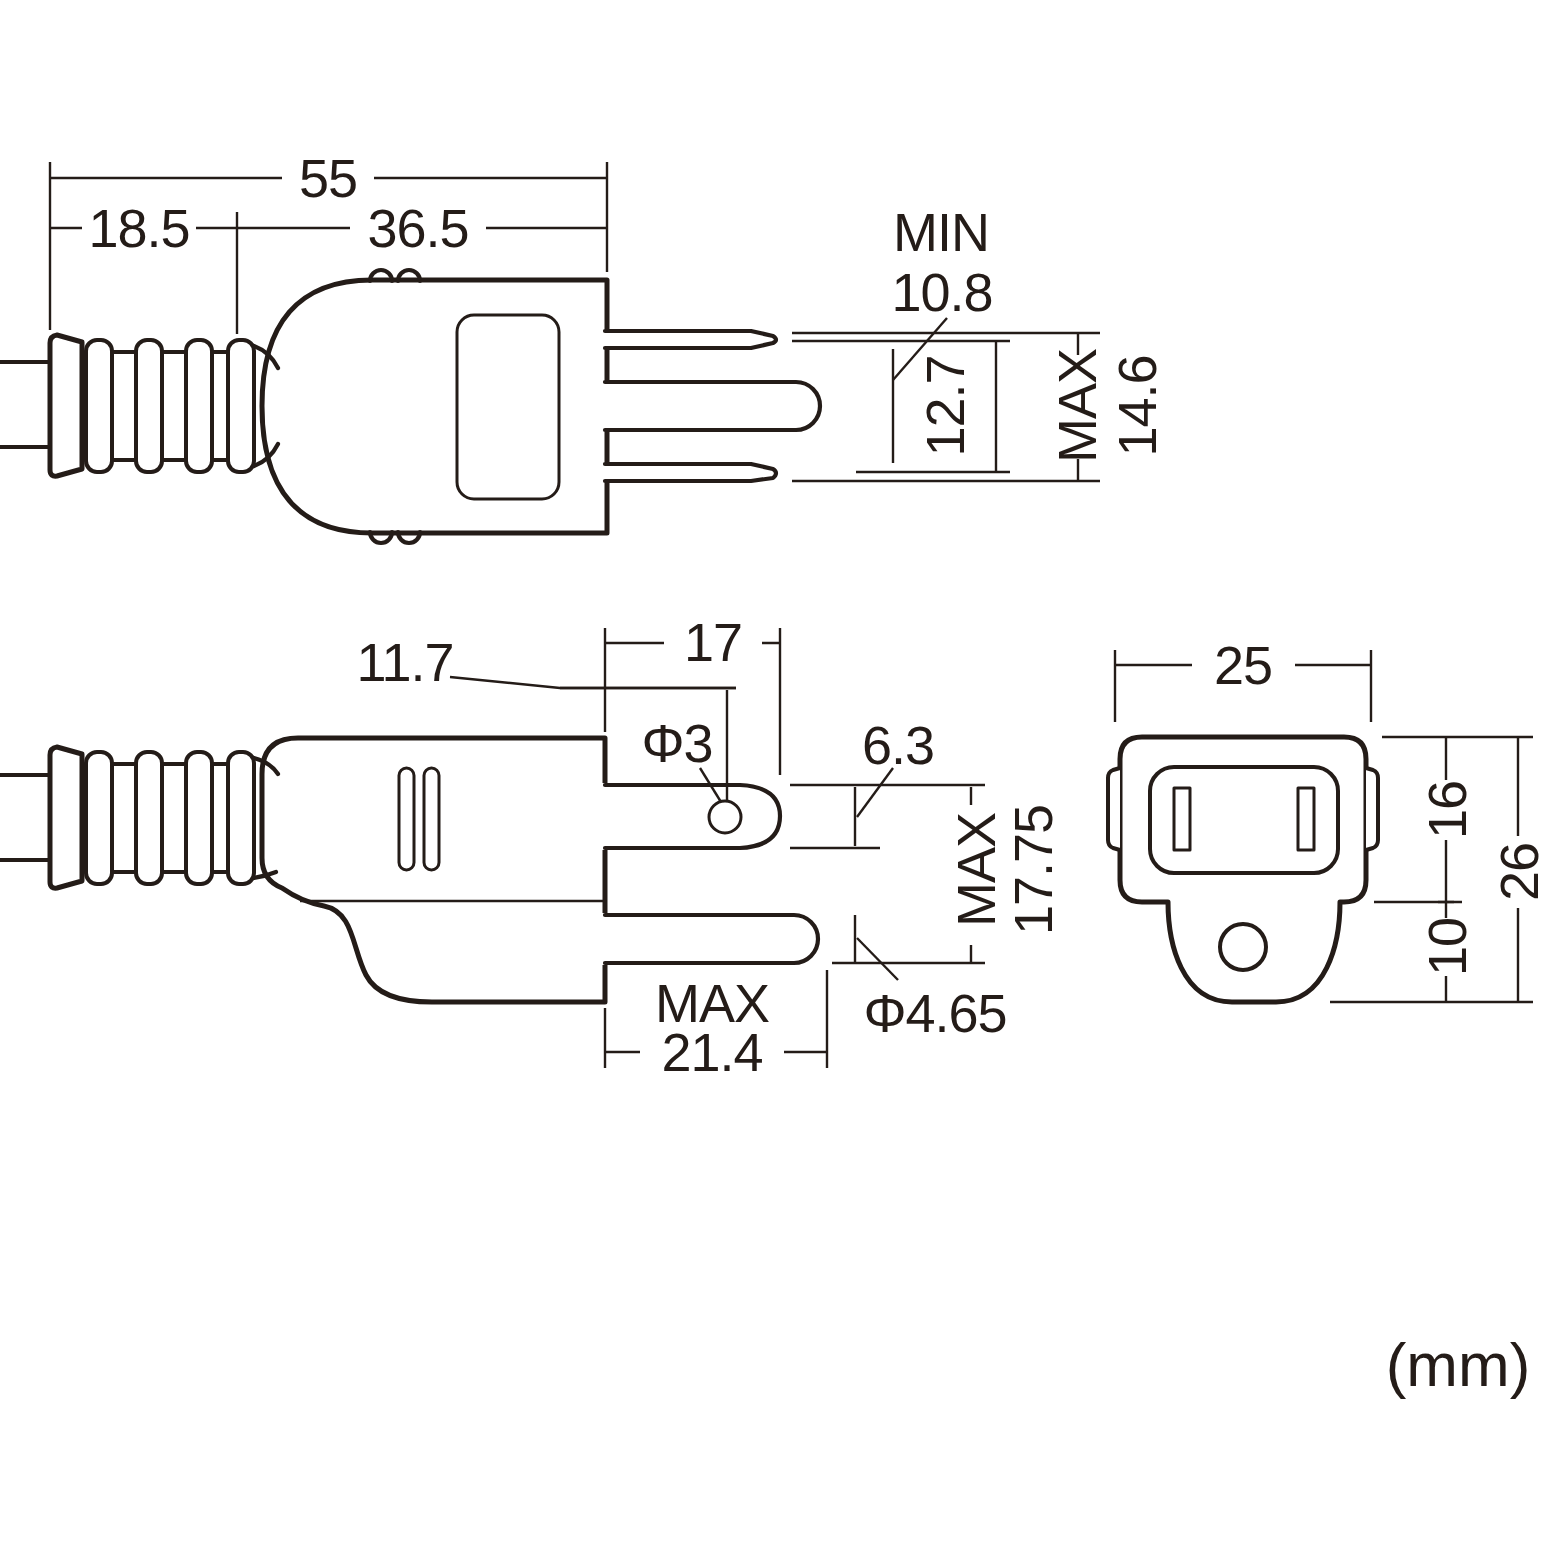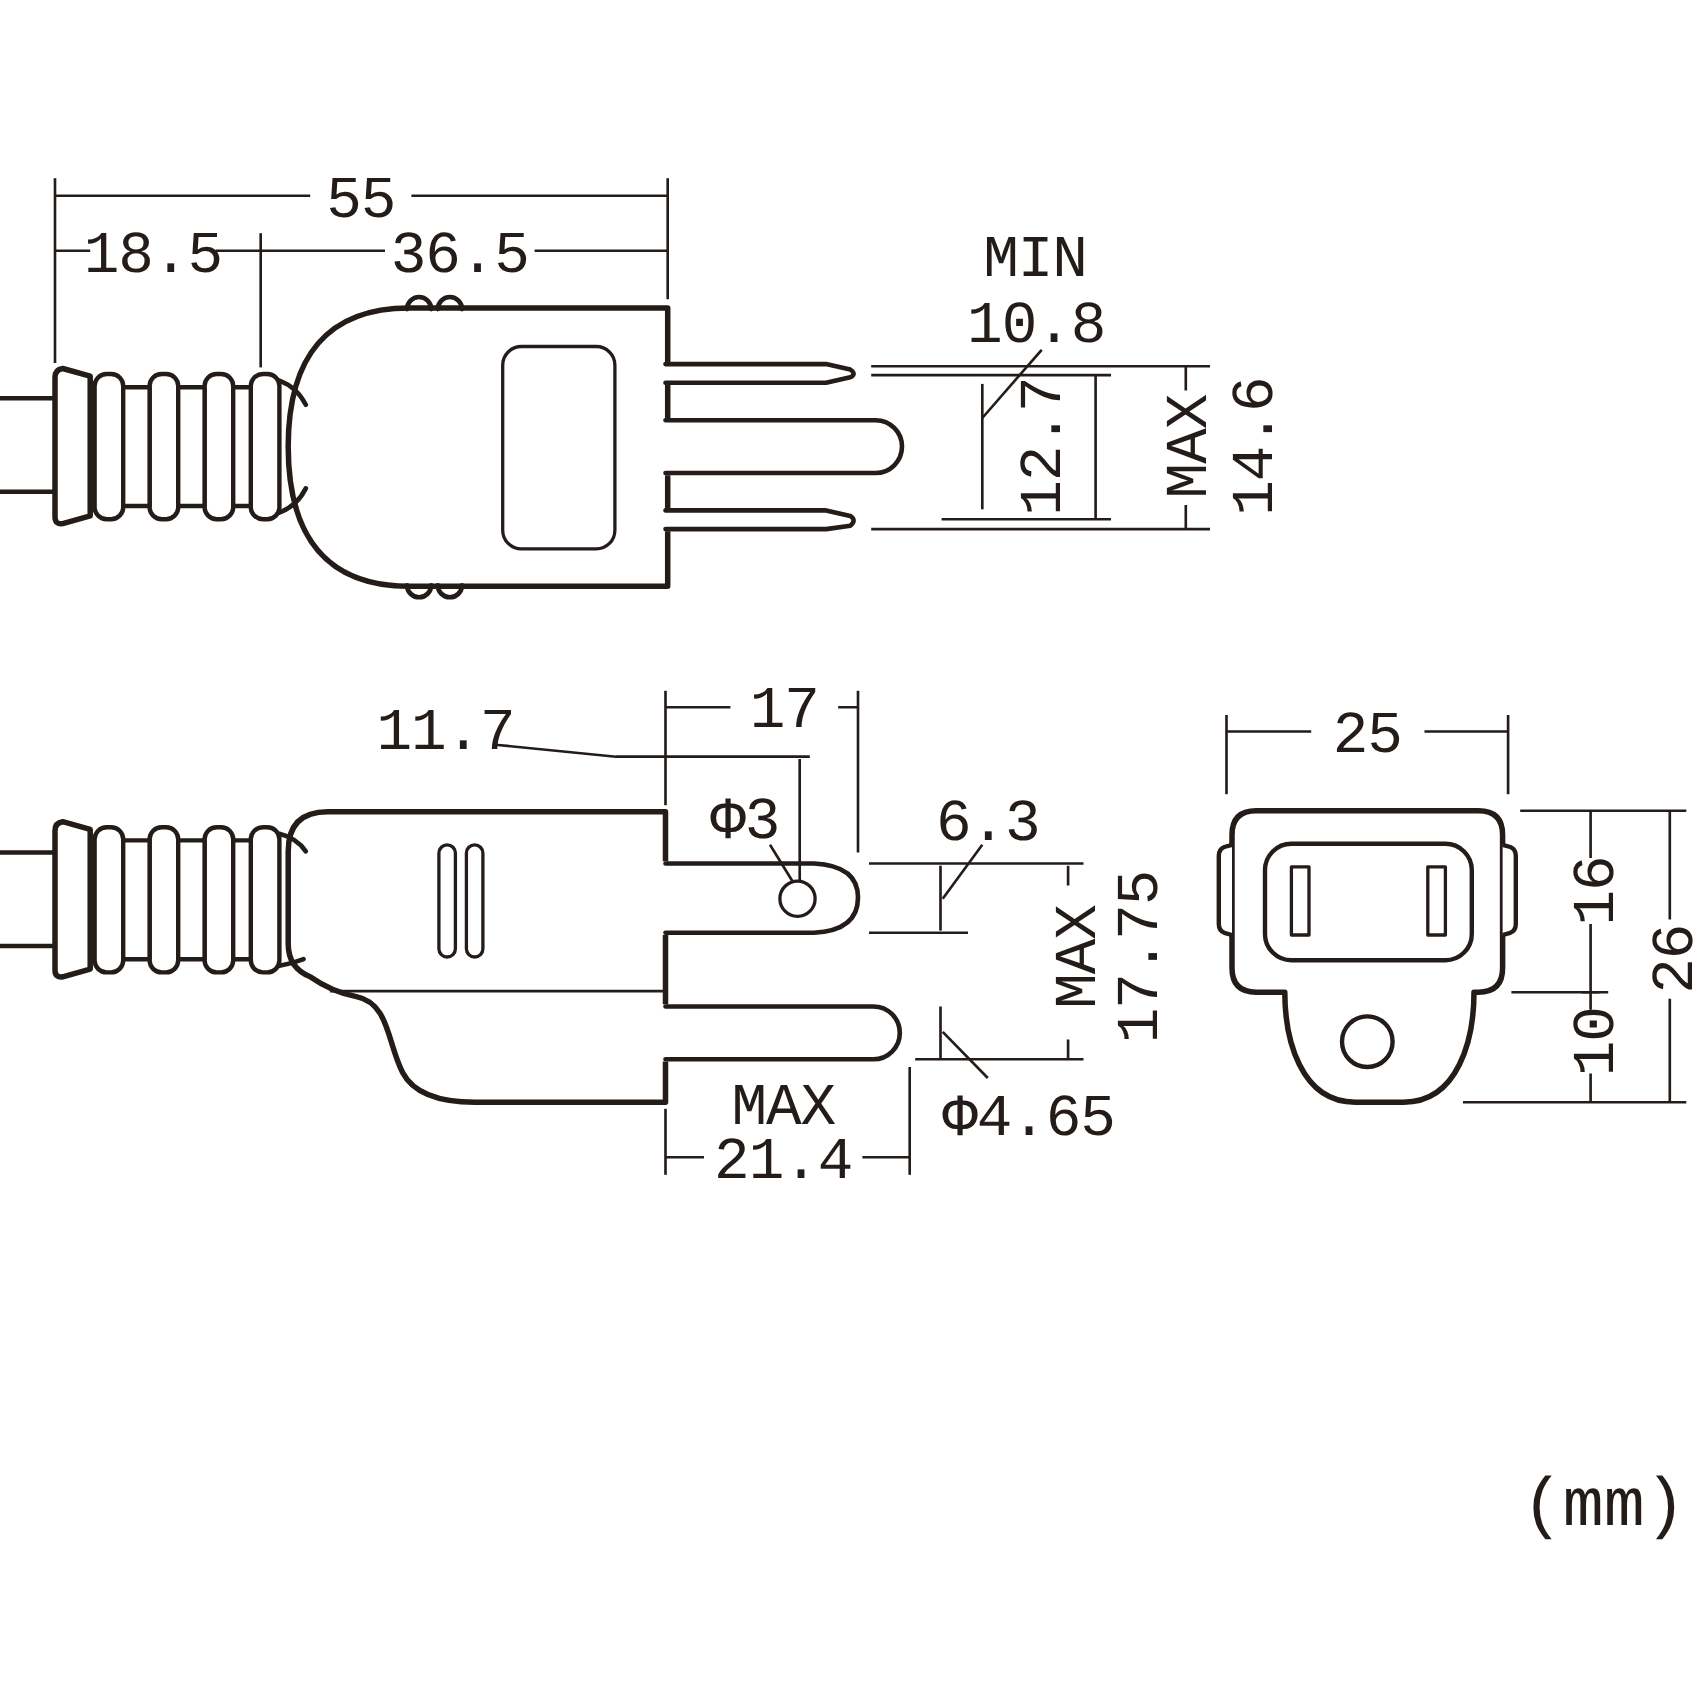--- a/index.html
+++ b/index.html
@@ -1,20 +1,20 @@
 <!DOCTYPE html>
 <html><head>
 <meta charset="utf-8">
 <style>
   html,body{margin:0;padding:0;background:#ffffff;}
   .canvas{
     position:relative;
     width:1544px;height:1544px;
     background:#ffffff;
-    font-family:Liberation Mono, monospace;
+    font-family:Liberation Sans, sans-serif;
     overflow:hidden;
   }
   svg{display:block;}
   .outline{fill:#ffffff;stroke:#241c18;stroke-width:5;stroke-linejoin:round;stroke-linecap:round;}
   .outline-open{fill:none;stroke:#241c18;stroke-width:4.2;stroke-linejoin:round;stroke-linecap:round;}
   .mask{fill:#ffffff;stroke:none;}
   .mid{fill:#ffffff;stroke:#241c18;stroke-width:4;stroke-linejoin:round;}
   .thinshape{fill:#ffffff;stroke:#241c18;stroke-width:3;stroke-linejoin:round;}
   .dim{fill:none;stroke:#241c18;stroke-width:2.4;stroke-linecap:butt;}
   .dimtext{fill:#241c18;font-size:54px;letter-spacing:-1px;}

